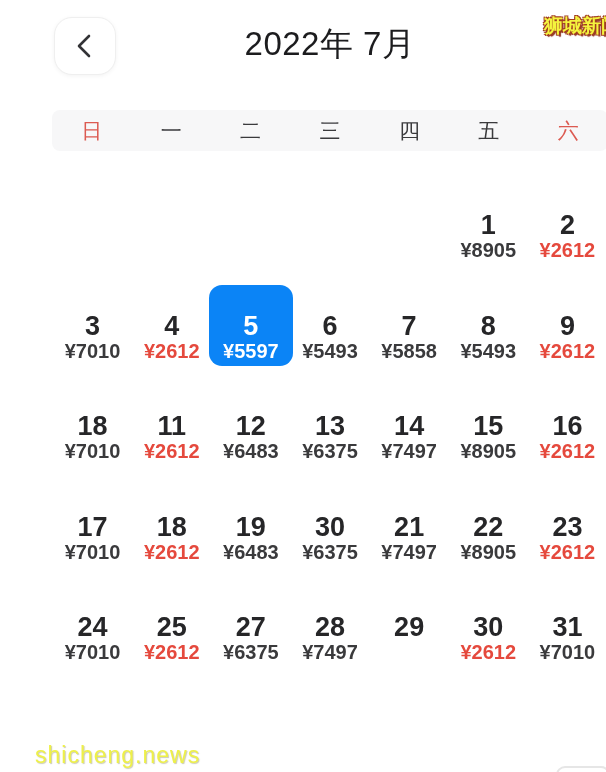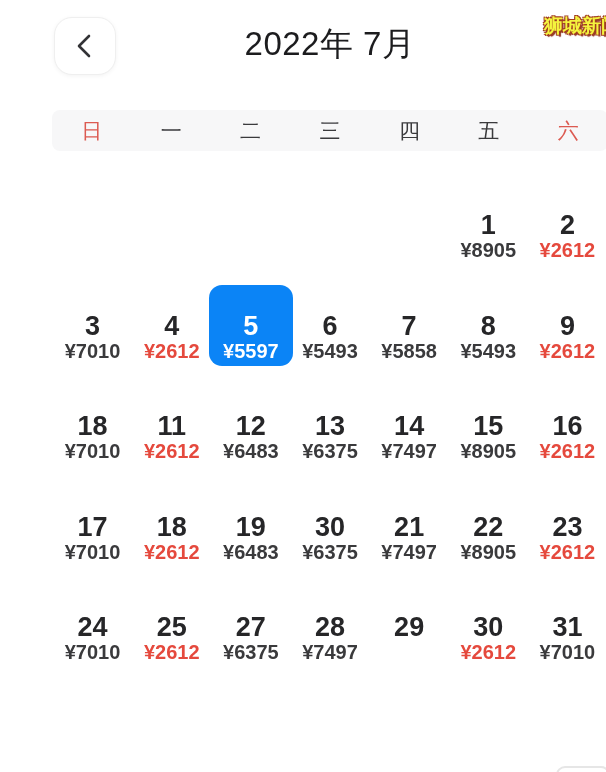--- a/index.html
+++ b/index.html
@@ -215,16 +215,17 @@
         <div class="price">¥7010</div>
       </div>
       <div class="cell empty"></div>
       <div class="cell empty"></div>
       <div class="cell empty"></div>
       <div class="cell empty"></div>
       <div class="cell empty"></div>
       <div class="cell empty"></div>
     </div>
 
+  <div class="wm-bottom">shicheng.news</div>
 
   <div class="bottom-peek"></div>
 
 </div>
 
 </body></html>

